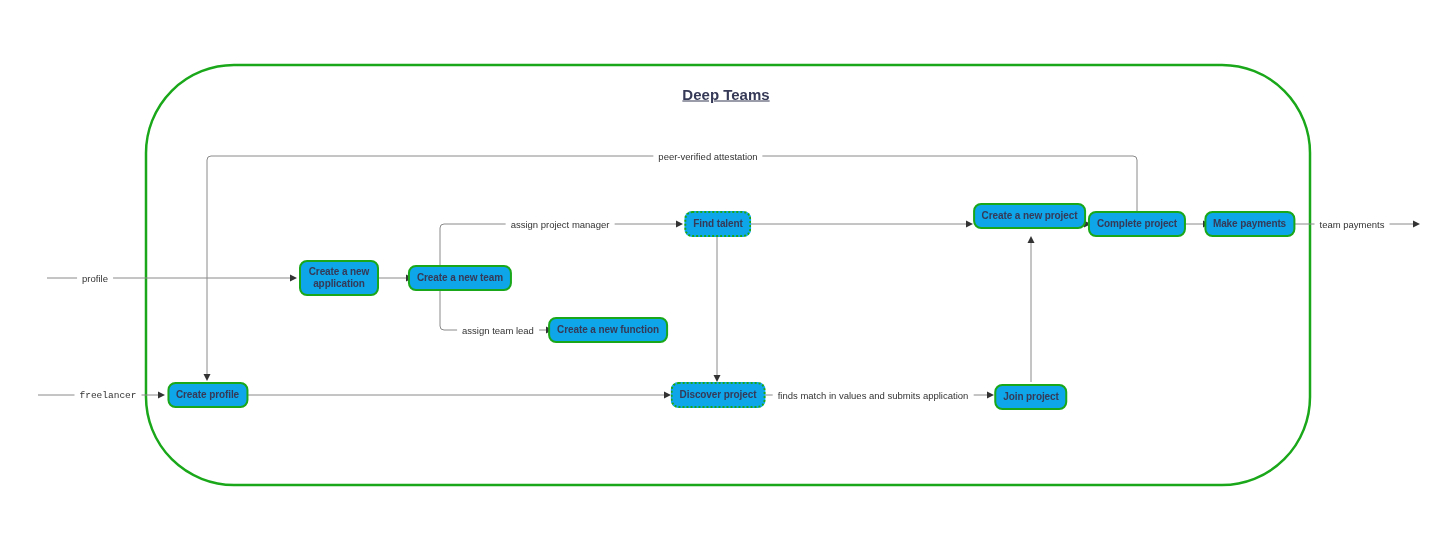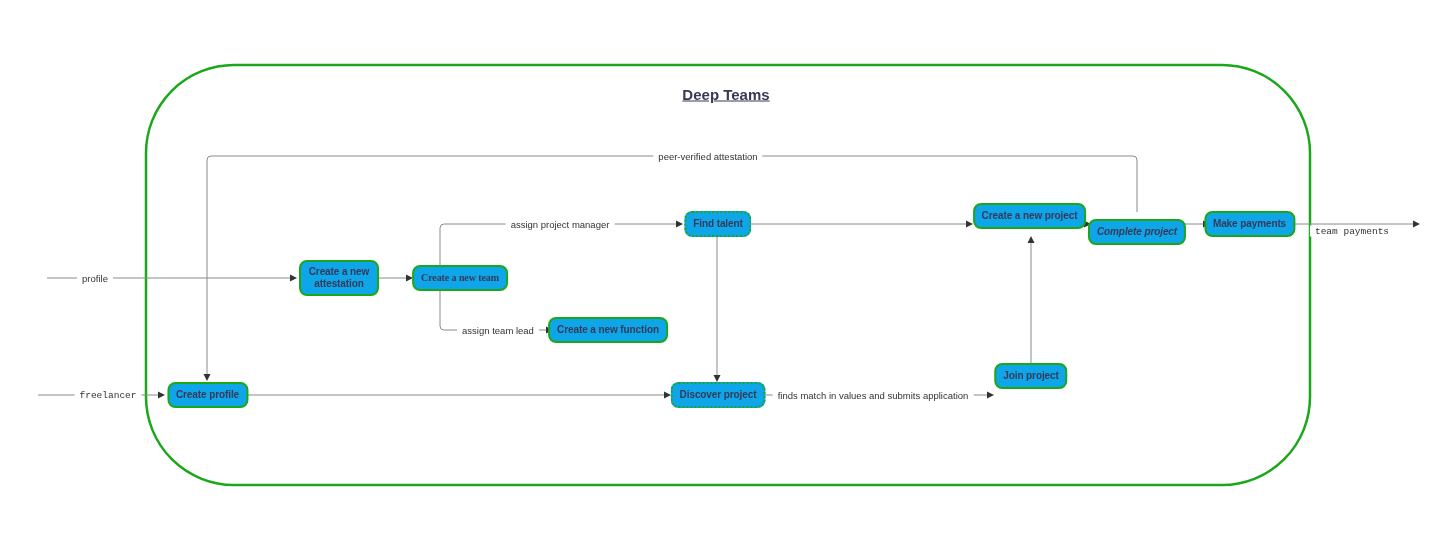--- a/index.html
+++ b/index.html
@@ -85,32 +85,32 @@
 
     <path class="edge" d="M1182,224 H1203"></path>
     <polygon class="arrow" points="1210,224 1203,220.5 1203,227.5"></polygon>
 
     <path class="edge" d="M1288,224 H1413"></path>
     <polygon class="arrow" points="1420,224 1413,220.5 1413,227.5"></polygon>
   </svg>
 
   <div class="title">Deep Teams</div>
 
-  <div class="node wrap" style="left:339px;top:278px;">Create a new attestation</div>
-  <div class="node" style="left:460px;top:277.5px;font-family:Liberation Serif, serif;">Create a new team</div>
+  <div class="node wrap" style="left:339px;top:278px;">Create a new application</div>
+  <div class="node" style="left:460px;top:277.5px;">Create a new team</div>
   <div class="node" style="left:608px;top:330px;">Create a new function</div>
   <div class="node dotted" style="left:718px;top:224px;">Find talent</div>
   <div class="node" style="left:207.5px;top:395px;">Create profile</div>
   <div class="node dotted" style="left:718px;top:395px;">Discover project</div>
-  <div class="node" style="left:1031px;top:376px;">Join project</div>
+  <div class="node" style="left:1031px;top:397px;">Join project</div>
   <div class="node" style="left:1029.5px;top:216px;text-align:right;">Create a new project</div>
-  <div class="node" style="left:1137px;top:232px;font-style:italic;">Complete project</div>
+  <div class="node" style="left:1137px;top:224px;">Complete project</div>
   <div class="node" style="left:1249.5px;top:224px;">Make payments</div>
 
   <span class="elabel" style="left:95px;top:278px;">profile</span>
   <span class="elabel" style="left:108px;top:395px;font-family:Liberation Mono, monospace;">freelancer</span>
   <span class="elabel" style="left:560px;top:224px;">assign project manager</span>
   <span class="elabel" style="left:498px;top:330px;">assign team lead</span>
   <span class="elabel" style="left:666px;top:156px;margin-left:42px;">peer-verified attestation</span>
   <span class="elabel" style="left:873px;top:395px;text-align:right;">finds match in values and submits application</span>
-  <span class="elabel" style="left:1352px;top:231px;font-family:Liberation Mono, monospace;">team payments</span>
+  <span class="elabel" style="left:1352px;top:224px;">team payments</span>
 
 </div>
 
 </body></html>

